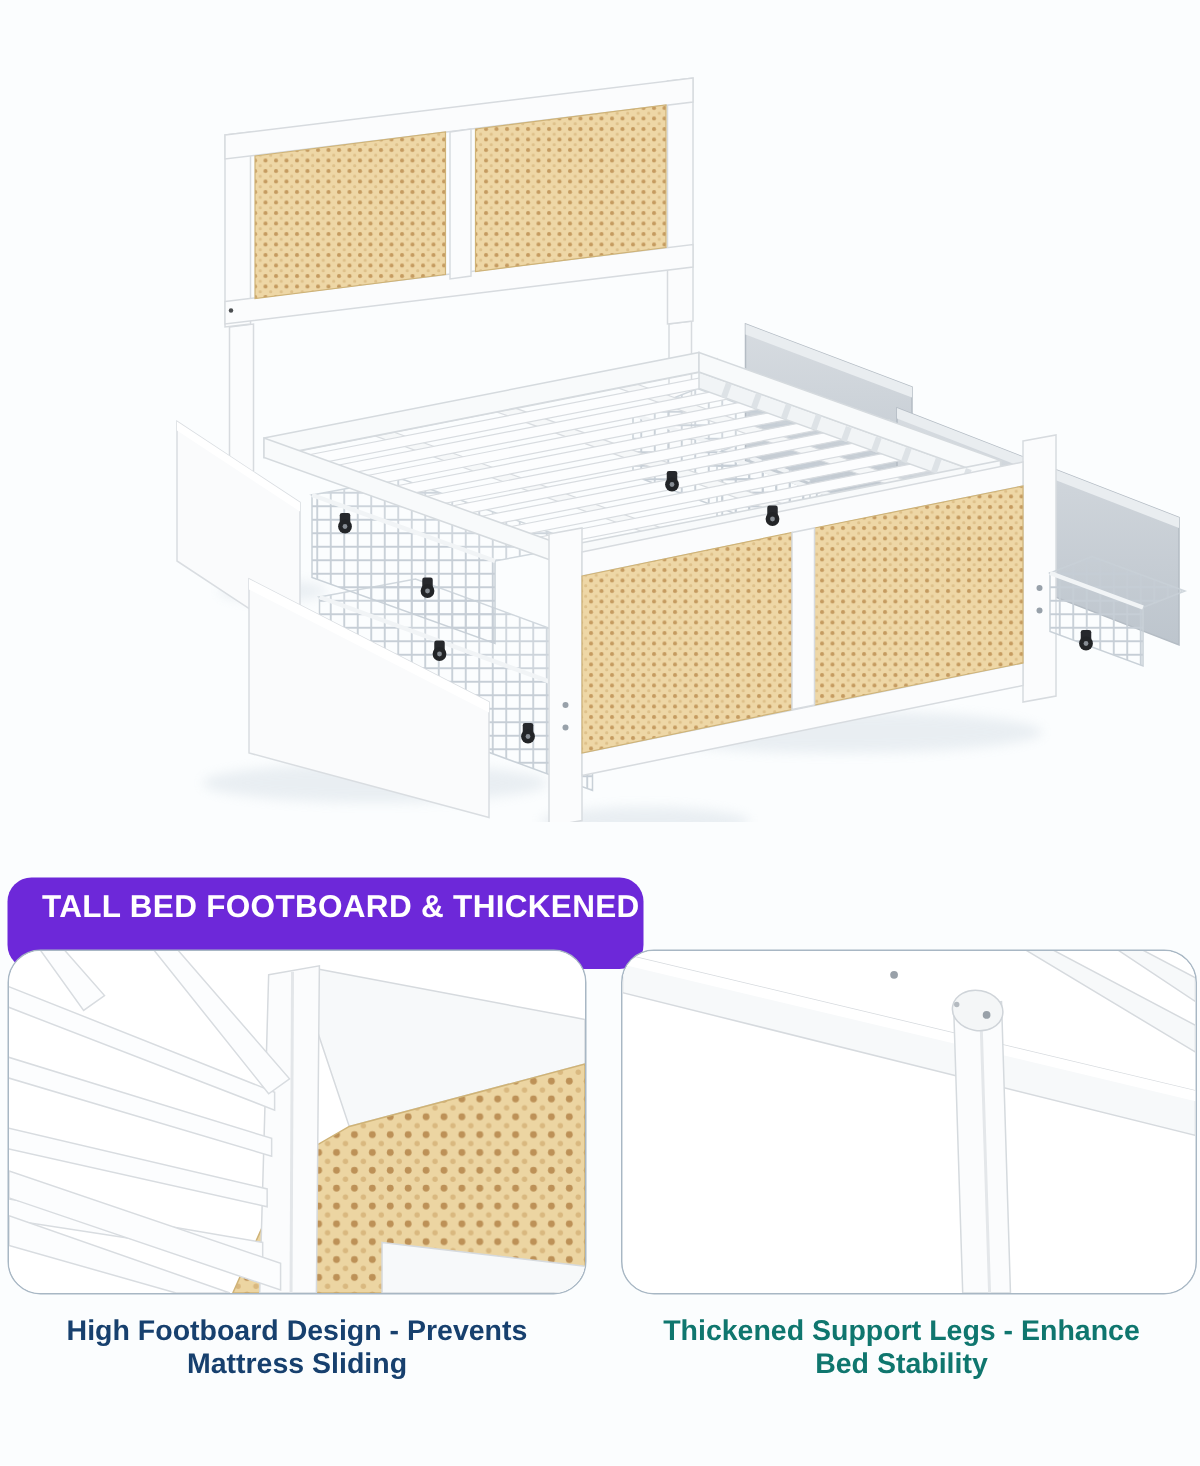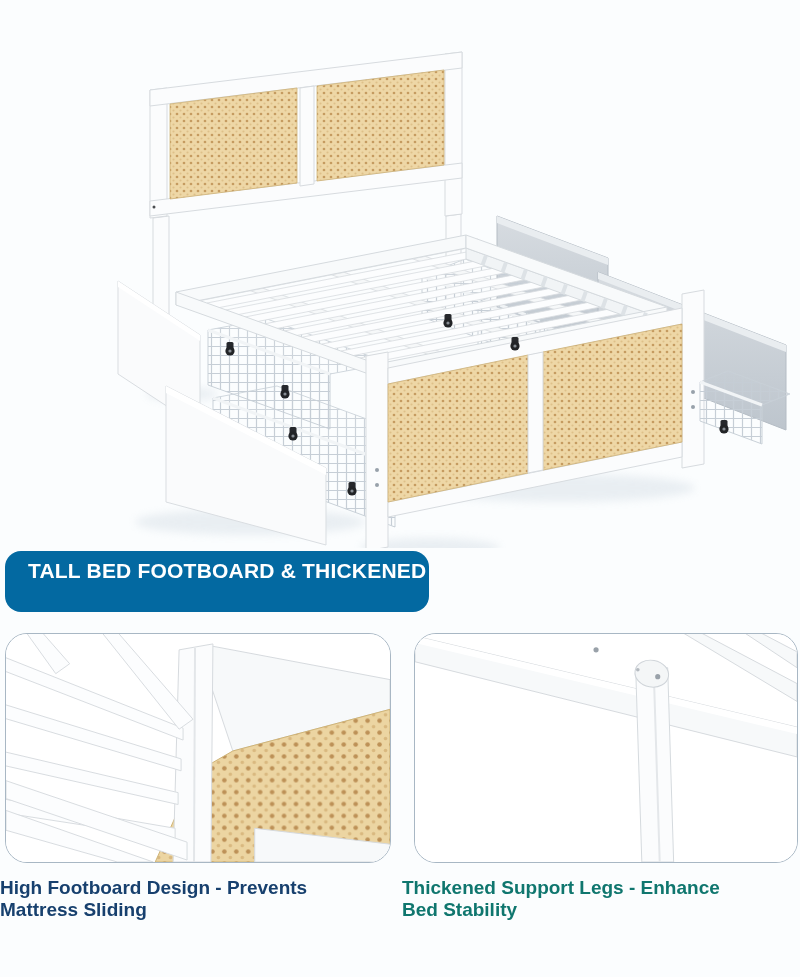--- a/index.html
+++ b/index.html
@@ -15,21 +15,21 @@
   }
   .banner span{display:block;white-space:nowrap;}
   .feature-panel{
     position:absolute;top:633px;height:230px;box-sizing:border-box;
     border:1.5px solid;border-radius:22px;overflow:hidden;background:#ffffff;
   }
   .feature-panel.left{left:5px;width:386px;}
   .feature-panel.right{left:414px;width:384px;}
   .feature-panel svg{display:block;width:100%;height:100%;}
   .caption{
-    position:absolute;top:877px;
+    position:absolute;top:877px;text-align:center;
     font-weight:bold;font-size:19px;line-height:22px;
   }
   .caption.left{left:0;width:396px;}
   .caption.right{left:402px;width:398px;}
   .caption span{display:block;}
 </style>
 </head>
 <body>
 
 <div class="stage" style="background: rgb(251, 253, 254);">
@@ -204,21 +204,21 @@
           <circle cy="-1" r="1.6" fill="#878d94"></circle>
         </g>
       <g transform="translate(724,430)">
           <rect x="-3.5" y="-10" width="7" height="8" rx="1.5" fill="#26282c"></rect>
           <circle cy="-1" r="4.6" fill="#222427"></circle>
           <circle cy="-1" r="1.6" fill="#878d94"></circle>
         </g>
     </g>
   </svg>
 
-  <div class="banner" style="background: #0369a1; color: rgb(255, 255, 255);">
+  <div class="banner" style="background: #6d28d9; color: rgb(255, 255, 255); margin-top: 34px;">
     <span>TALL BED FOOTBOARD &amp; THICKENED</span>
   </div>
 
   <div class="feature-panel left" style="border-color: rgb(168, 183, 196);">
     <svg viewBox="0 0 386 230" preserveAspectRatio="none">
       <rect width="386" height="230" fill="#ffffff"></rect>
 
       <polygon points="206,12 386,46 386,76 228,118 206,52" fill="#f7f9fa" stroke="#d6dade" stroke-width="1"></polygon>
       <polygon points="228,118 386,76 386,212 250,230 150,230 190,140" fill="url(#rattanBig2)" stroke="#cfb377" stroke-width="1"></polygon>
       <polygon points="250,196 386,212 386,230 250,230" fill="#f7f9fa" stroke="#d6dade" stroke-width="1"></polygon>

